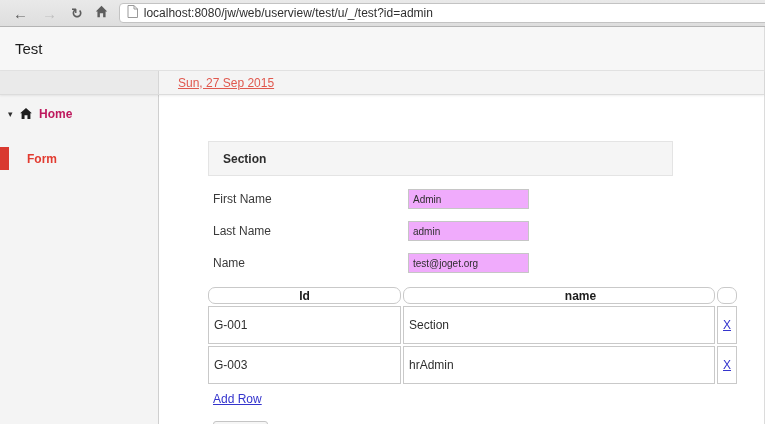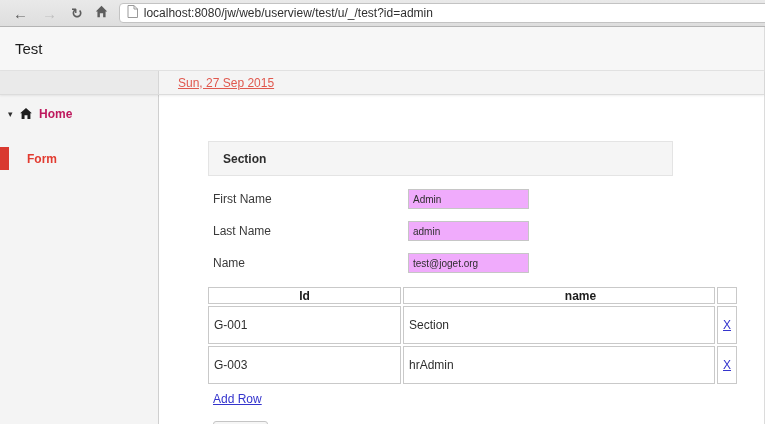--- a/index.html
+++ b/index.html
@@ -63,21 +63,21 @@
   .field-row{ display:flex; align-items:center; height:20px; margin:0 0 12px 5px; }
   .field-label{ width:159px; font-size:12px; color:#3a3a3a; }
   .field-input{
     width:121px; height:20px; border:1px solid #c6c6c6; background:#f0abfc;
     font-family:"Liberation Sans","DejaVu Sans",sans-serif; font-size:10px; color:#2e2e2e; padding:0 4px;margin-left:36px;
   }
 
   .grid-label{ font-size:12px; color:#6a6a6a; margin:13px 0 2px 5px; }
   table.grid{ border-collapse:separate; border-spacing:2px; margin-left:-2px; }
   table.grid td, table.grid th{ border:1px solid #c9c9c9; background:#fff; font-size:12px; }
-  table.grid th{ font-weight:bold; color:#1d1d1d; text-align:center; height:17px; }
+  table.grid th{ font-weight:bold; color:#1d1d1d; text-align:center; height:17px;border-radius:7px; }
   table.grid td{ color:#2e2e2e; text-align:left; padding:11px 5px; height:34px; }
   th.col-id, td.cell-id{ width:193px; }
   th.col-name, td.cell-name{ width:312px;padding-left:43px; }
   td.cell-del{ width:15px; text-align:center; padding:0 2px; }
   th.col-del{ border:none; background:transparent; width:15px; }
   a.link{ color:#3434cd; text-decoration:underline; font-size:12px; cursor:pointer; }
   .add-row{ margin:3px 0 0 5px; }
 
   .save-btn{
     margin:14px 0 0 5px; display:inline-block;

